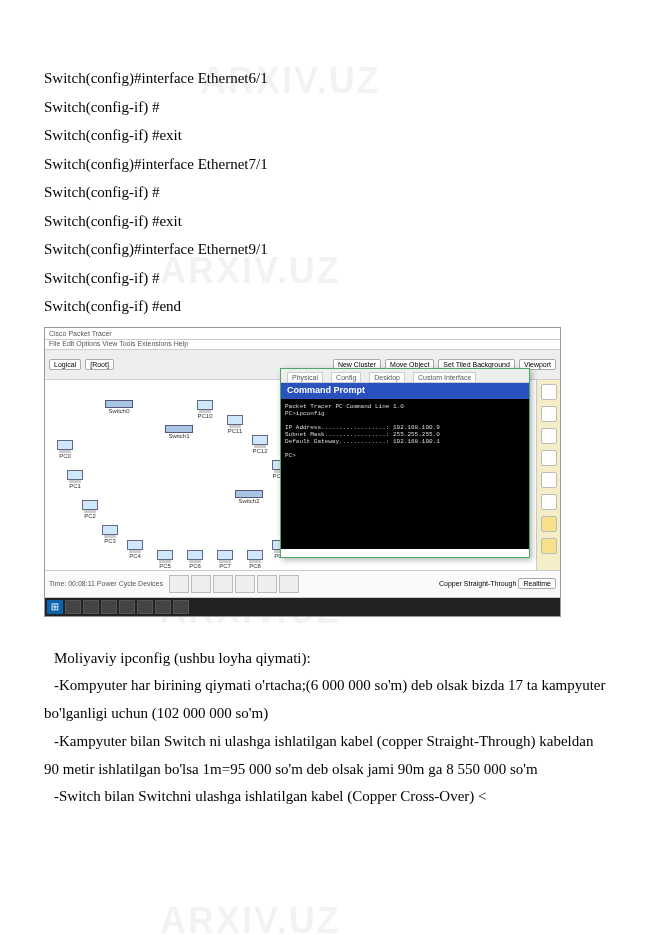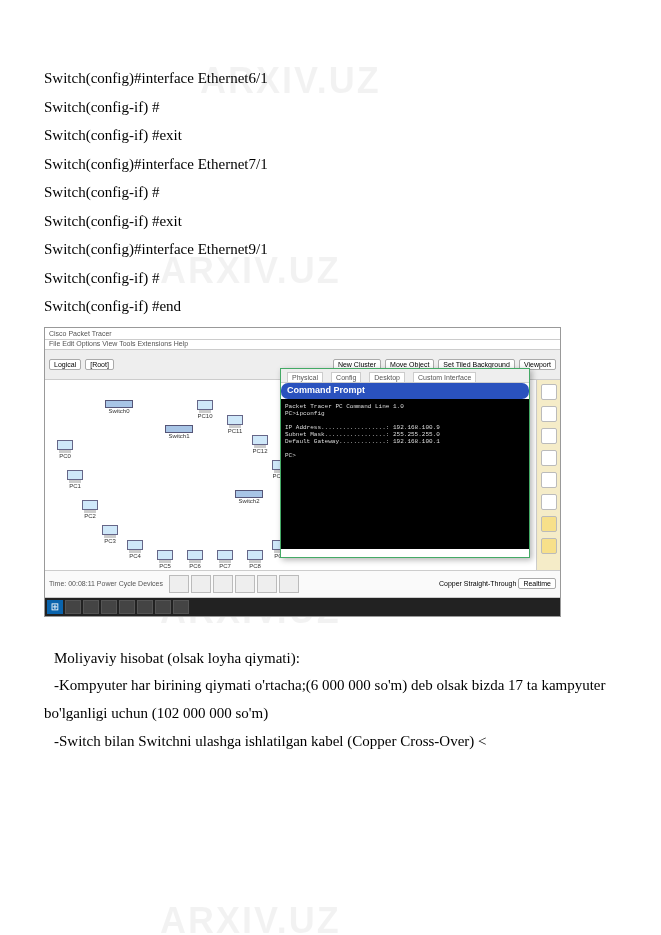--- a/index.html
+++ b/index.html
@@ -137,21 +137,20 @@
     color:#555;
   }
   .prompt-tab { padding:1px 4px; border:1px solid #ccc; border-bottom:none; background:#fff; }
   .prompt-header {
     height:16px;
     background:#2a52be;
     color:#fff;
     font-size:9px;
     font-weight:bold;
     padding:2px 6px;
-    border-radius:7px;
   }
   .prompt-body {
     background:#000;
     color:#ddd;
     font-family: "Courier New", monospace;
     font-size:6px;
     padding:4px;
     height:150px;
     white-space:pre;
     overflow:hidden;
@@ -371,18 +370,19 @@
         <div class="task-icon"></div>
         <div class="task-icon"></div>
         <div class="task-icon"></div>
         <div class="task-icon"></div>
         <div class="task-icon"></div>
       </div>
     </div>
   </div>
 
   <div class="body-text">
-    <p class="indent">Moliyaviy hisobat (olsak loyha qiymati):</p>
+    <p class="indent">Moliyaviy ipconfig (ushbu loyha qiymati):</p>
     <p class="indent">-Kompyuter har birining qiymati o'rtacha;(6 000 000 so'm) deb olsak bizda 17 ta kampyuter bo'lganligi uchun (102 000 000 so'm)</p>
+    <p class="indent">-Kampyuter bilan Switch ni ulashga ishlatilgan kabel (copper Straight-Through) kabeldan 90 metir ishlatilgan bo'lsa 1m=95 000 so'm deb olsak jami 90m ga 8 550 000 so'm</p>
     <p class="indent">-Switch bilan Switchni ulashga ishlatilgan kabel (Copper Cross-Over) &lt;</p>
   </div>
 
 </div>
 
 </body></html>

